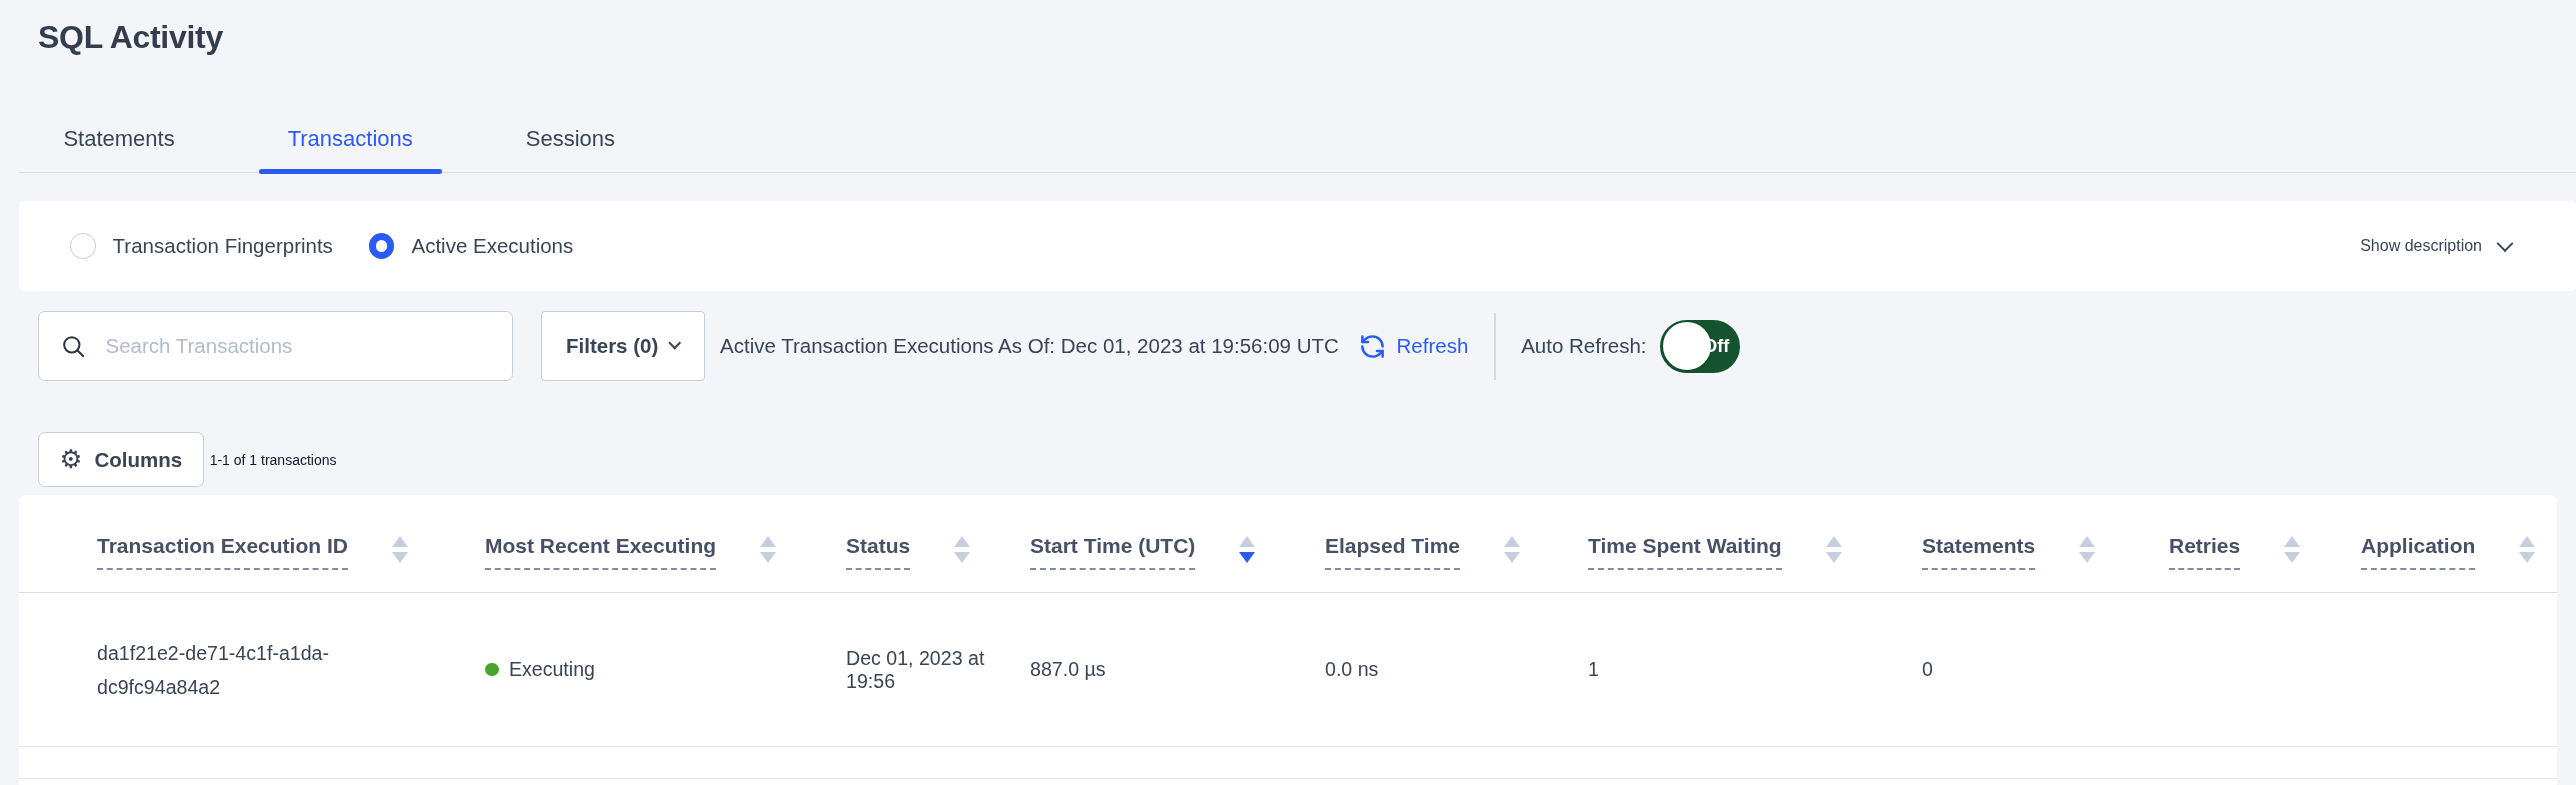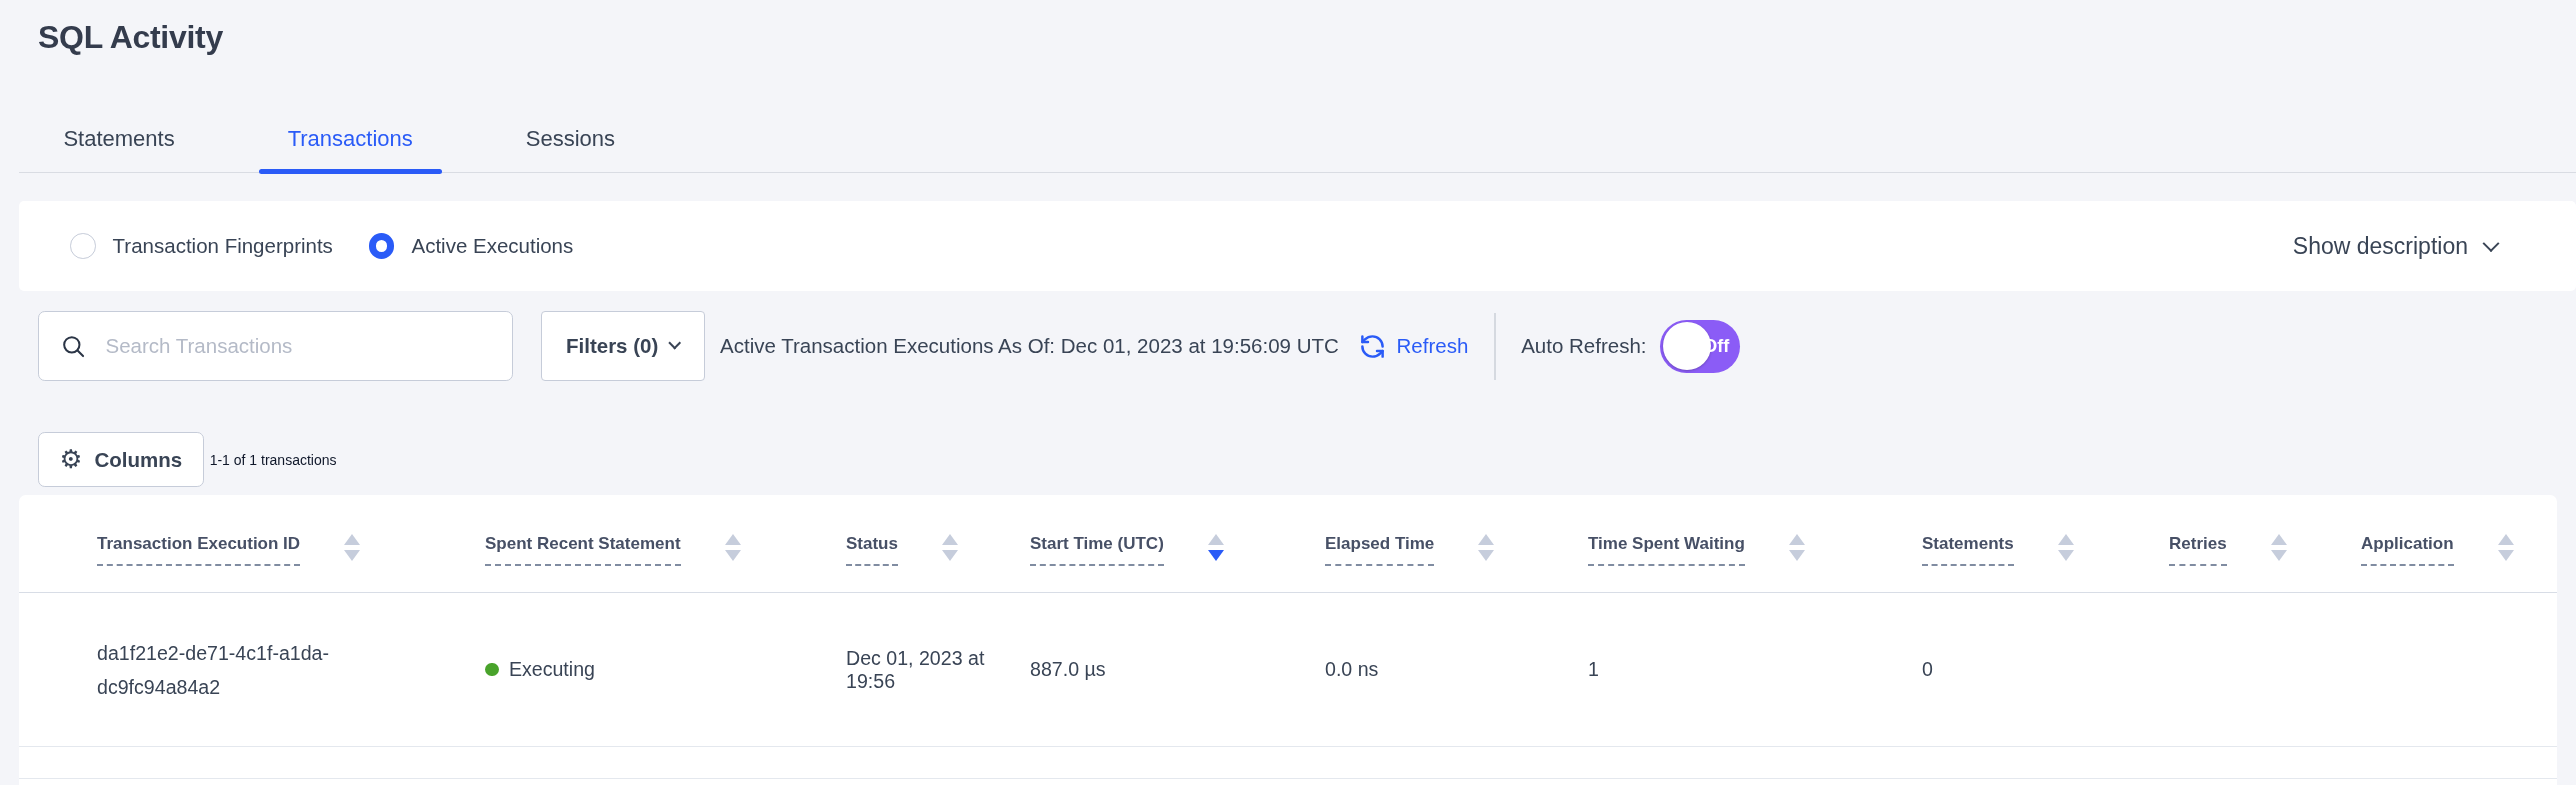--- a/index.html
+++ b/index.html
@@ -78,26 +78,26 @@
     width: 25.6px; height: 25.6px;
     border-radius: 50%;
     background: #fff;
     border: 1.7px solid #c6ccd9;
     flex: 0 0 auto;
   }
   .radio-circle.checked { border: 7.7px solid #2a5bf7; }
   .radio-label { margin-left: 17px; font-size: 20.5px; color: #394455; }
   .show-description {
     position: absolute;
-    right: 79px; top: 0; bottom: 0;
-    display: flex;
-    align-items: center;
-    cursor: pointer;
-    color: #394455;
-    font-size: 23px;
+    right: 65px; top: 0; bottom: 0;
+    display: flex;
+    align-items: center;
+    cursor: pointer;
+    color: #394455;
+    font-size: 16px;
     text-align: center;
   }
   .chevron-down {
     display: inline-block;
     width: 12px; height: 12px;
     border-right: 2.6px solid #394455;
     border-bottom: 2.6px solid #394455;
     transform: rotate(45deg) translate(-1.7px,-1.7px);
     margin-left: 17px;
   }
@@ -156,21 +156,21 @@
     white-space: nowrap;
   }
   .refresh-link svg { margin-right: 10.2px; }
   .v-divider { margin-left: 25.6px; width: 1.7px; height: 67px; background: #d5d9e0; }
   .auto-refresh-label { margin-left: 25.6px; font-size: 20.5px; color: #394455; white-space: nowrap; }
   .toggle {
     position: relative;
     margin-left: 13.7px;
     width: 80px; height: 53px;
     border-radius: 26.5px;
-    background: #8b5cf6;
+    background: #14532d;
     cursor: pointer;
     flex: 0 0 auto;
   }
   .toggle-knob {
     position: absolute;
     left: 2.6px; top: 2.6px;
     width: 48px; height: 48px;
     border-radius: 50%;
     background: #fff;
     box-shadow: 0 0.9px 2.6px rgba(0,0,0,0.25);
@@ -234,21 +234,21 @@
     border-bottom: 1.7px solid #d8dde6;
   }
   .th {
     display: flex;
     align-items: flex-start;
     padding-top: 39px;
     cursor: pointer;
   }
   .th-inner { display: flex; align-items: center; }
   .th-label {
-    font-size: 17px;
+    font-size: 21px;
     font-weight: bold;
     color: #475066;
     padding-bottom: 10.2px;
     border-bottom: 2.6px dashed #808ca1;
     white-space: nowrap;
   }
   .sort-arrows {
     display: flex;
     flex-direction: column;
     margin-left: 44px;
@@ -379,21 +379,21 @@
         <div class="th-inner">
           <span class="th-label">Transaction Execution ID</span>
           <span class="sort-arrows">
               <span class="tri-up"></span>
               <span class="tri-down"></span>
             </span>
         </div>
       </div>
       <div class="th">
         <div class="th-inner">
-          <span class="th-label">Spent Recent Statement</span>
+          <span class="th-label">Most Recent Executing</span>
           <span class="sort-arrows">
               <span class="tri-up"></span>
               <span class="tri-down"></span>
             </span>
         </div>
       </div>
       <div class="th">
         <div class="th-inner">
           <span class="th-label">Status</span>
           <span class="sort-arrows">

